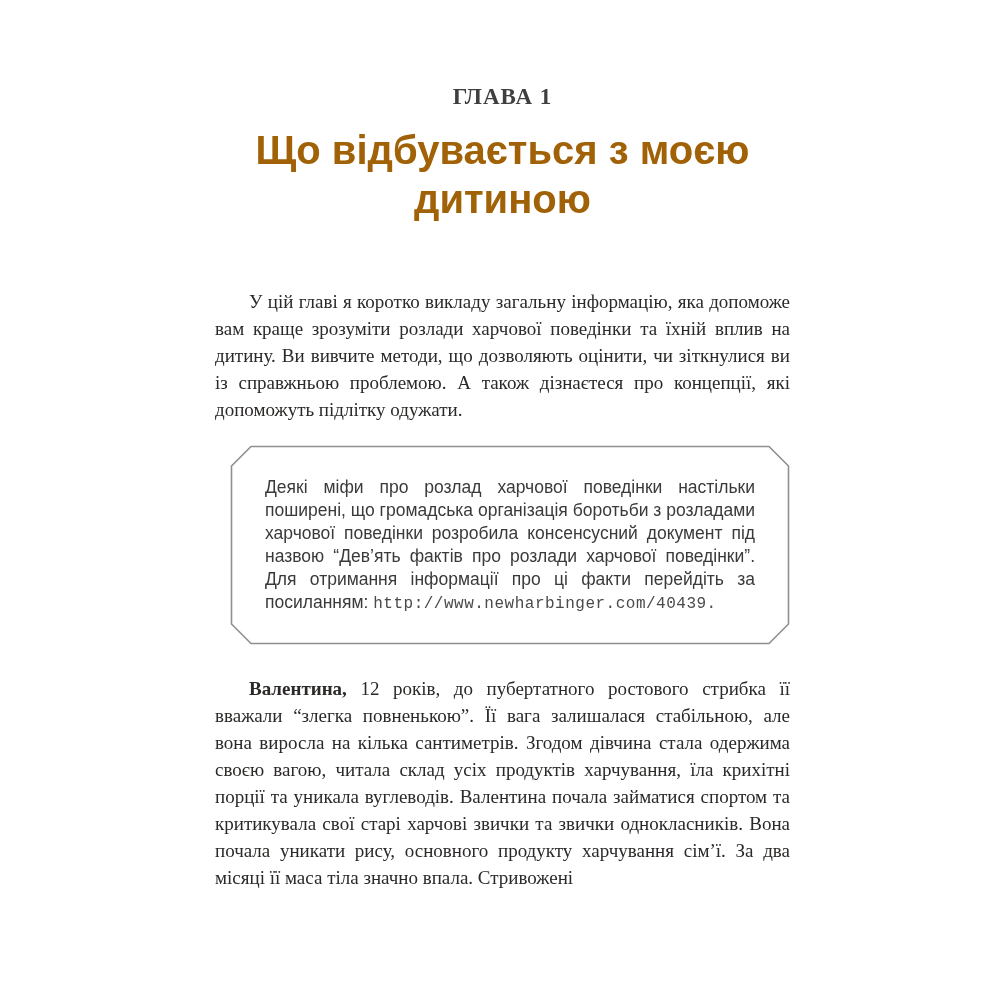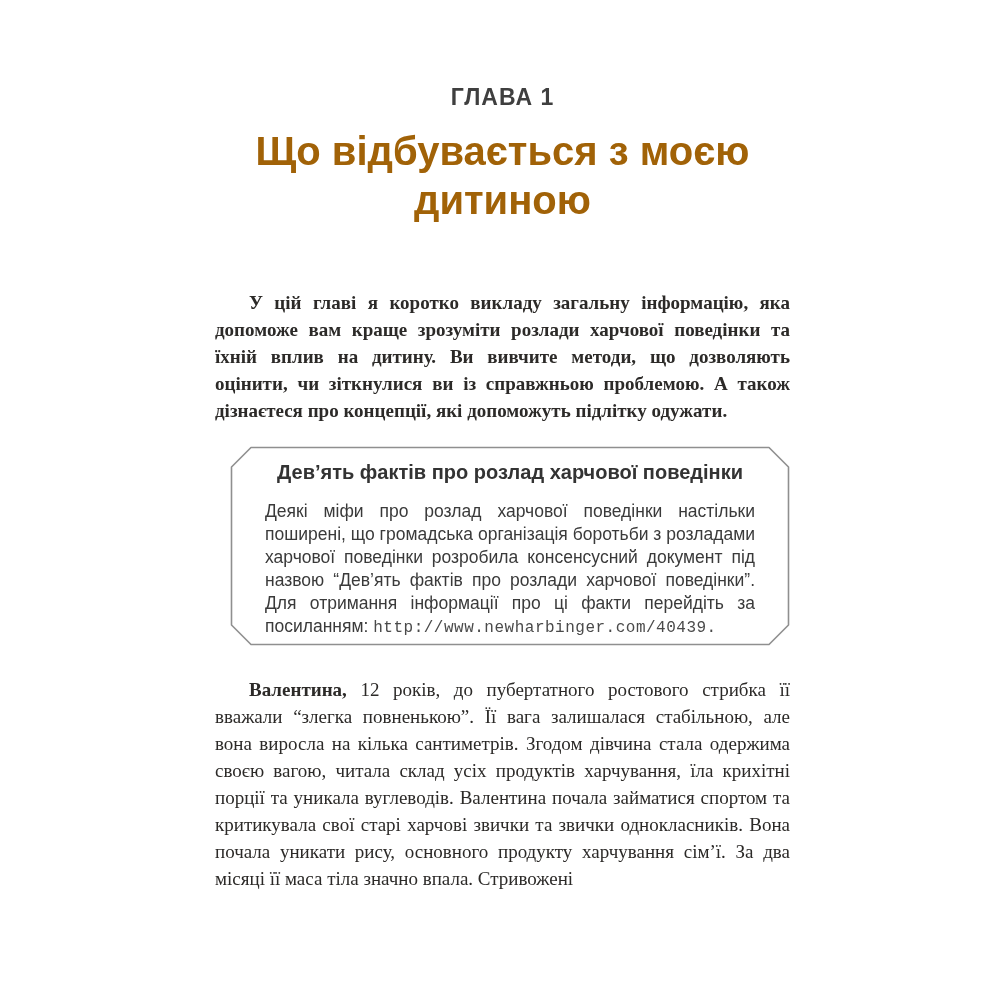--- a/index.html
+++ b/index.html
@@ -12,21 +12,21 @@
     width: 1000px;
     height: 1000px;
     margin: 0 auto;
     background: #ffffff;
     box-sizing: border-box;
     padding: 84px 210px 0 215px;
     overflow: hidden;
   }
   .chapter-label {
     text-align: center;
-    font-family: Liberation Sans, sans-serif;
+    font-family: Liberation Serif, serif;
     font-weight: bold;
     font-size: 23px;
     letter-spacing: 1px;
     color: #3f3f3f;
   }
   .chapter-title {
     margin: 16px 0 0 0;
     text-align: center;
     font-family: "Liberation Sans", sans-serif;
     font-weight: bold;
@@ -36,21 +36,21 @@
   }
   .body-para {
     margin: 0;
     font-family: "Liberation Serif", serif;
     font-size: 19px;
     line-height: 27px;
     color: #2c2a28;
     text-align: justify;
   }
   .indent { text-indent: 34px; }
-  .para-intro   { margin-top: 64px; font-weight: bold; }
+  .para-intro   { margin-top: 64px; }
   .para-families{ margin-top: 30px; }
   .para-case    { margin-top: 30px; }
   .case-name { font-weight: bold; }
 
   .callout {
     position: relative;
     box-sizing: border-box;
     width: 560px;
     height: 200px;
     margin: 22px 0 0 15px;
@@ -96,20 +96,19 @@
   <div class="chapter-label">ГЛАВА 1</div>
 
   <h1 class="chapter-title">Що відбувається з моєю дитиною</h1>
 
   <p class="body-para indent para-intro">У цій главі я коротко викладу загальну інформацію, яка допоможе вам краще зрозуміти розлади харчової поведінки та їхній вплив на дитину. Ви вивчите методи, що дозволяють оцінити, чи зіткнулися ви із справжньою проблемою. А також дізнаєтеся про концепції, які допоможуть підлітку одужати.</p>
 
   <div class="callout">
     <svg class="callout-border" viewBox="0 0 560 200" preserveAspectRatio="none" aria-hidden="true">
       <path d="M 21 1.5 L 539 1.5 L 558.5 21 L 558.5 179 L 539 198.5 L 21 198.5 L 1.5 179 L 1.5 21 Z" fill="none" stroke="#8f8f8f" stroke-width="1.6" stroke-linejoin="round"></path>
     </svg>
-    <div class="callout-title">Дев’ять фактів про розлад харчової поведінки</div>
     <p class="callout-body"><span>Деякі міфи про розлад харчової поведінки настільки поширені, що громадська організація боротьби з розладами харчової поведінки розробила консенсусний документ під назвою “Дев’ять фактів про розлади харчової поведінки”. Для отримання інформації про ці факти перейдіть за посиланням: </span><span class="mono">http://www.newharbinger.com/40439.</span></p>
   </div>
 
 
   <p class="body-para indent para-case"><span class="case-name">Валентина,</span><span> 12 років, до пубертатного ростового стрибка її вважали “злегка повненькою”. Її вага залишалася стабільною, але вона виросла на кілька сантиметрів. Згодом дівчина стала одержима своєю вагою, читала склад усіх продуктів харчування, їла крихітні порції та уникала вуглеводів. Валентина почала займатися спортом та критикувала свої старі харчові звички та звички однокласників. Вона почала уникати рису, основного продукту харчування сім’ї. За два місяці її маса тіла значно впала. Стривожені</span></p>
 
 </div>
 
 </body></html>

